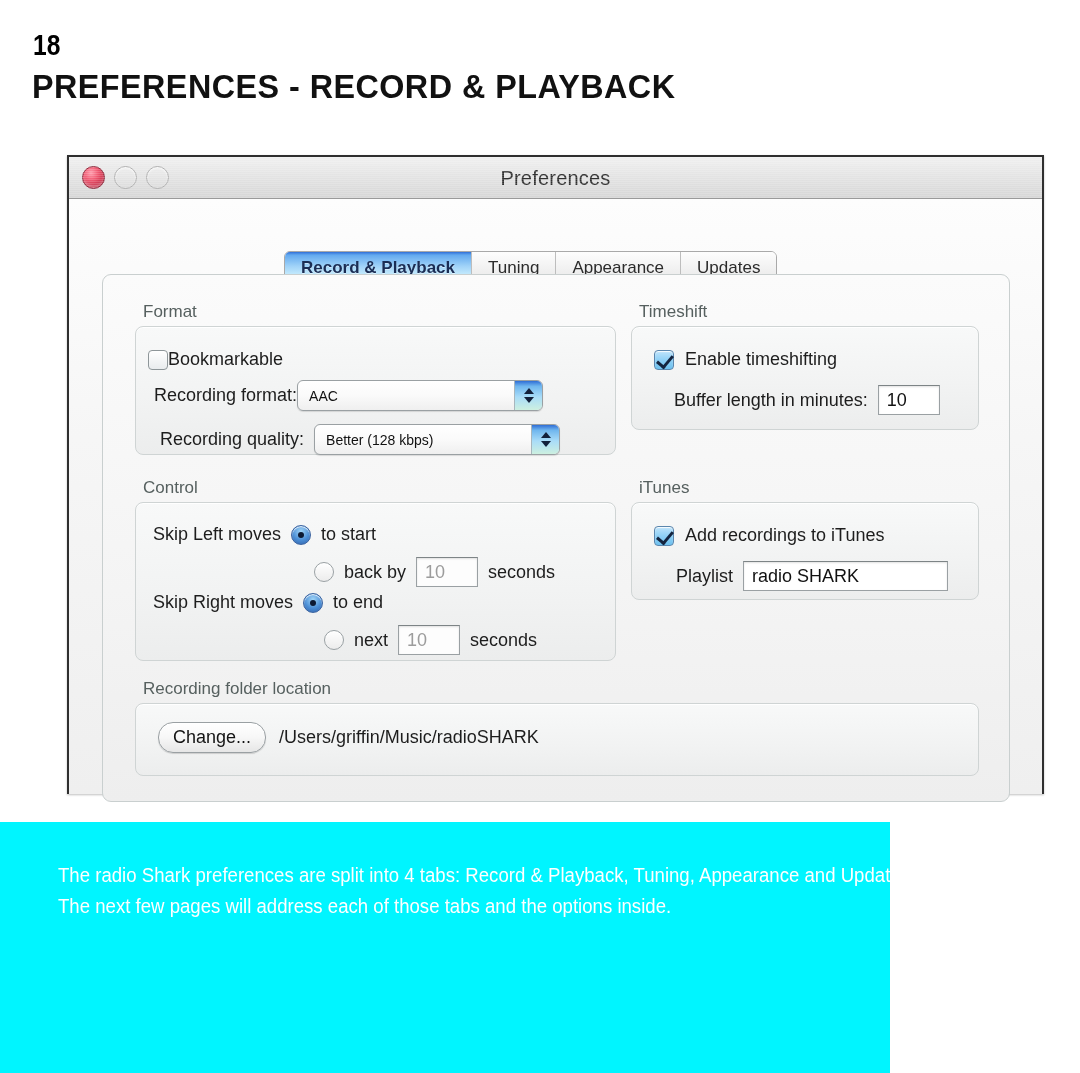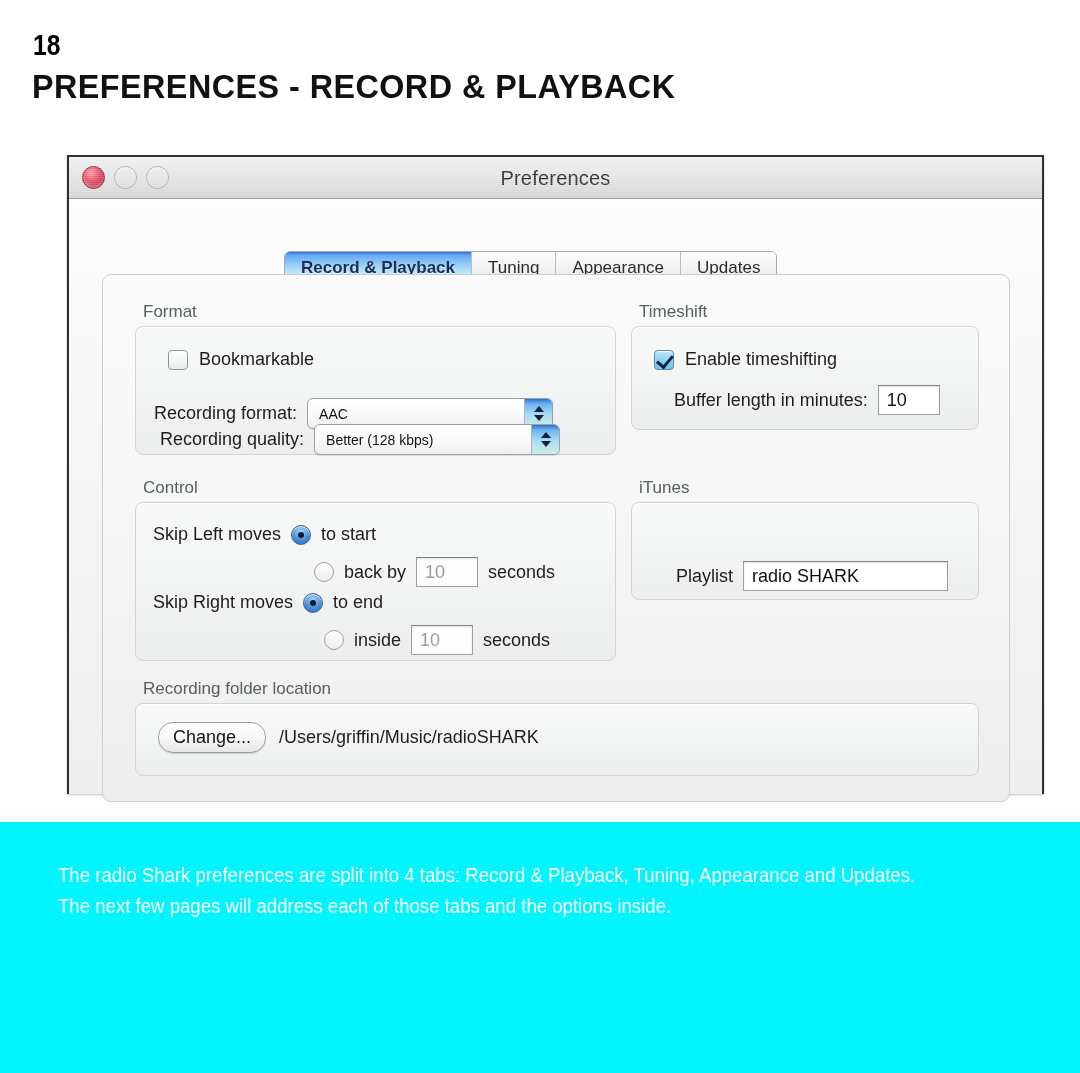--- a/index.html
+++ b/index.html
@@ -211,21 +211,21 @@
     border:1px solid #9aa0a3; border-radius:15px;
     background:linear-gradient(to bottom,#ffffff 0%,#f7f7f7 50%,#e6e6e6 100%);
     font-size:18px; color:#141414; white-space:nowrap;
     box-shadow:0 1px 1px rgba(0,0,0,.15), inset 0 1px 0 #fff;
   }
 
   .path-text { font-size:18px; color:#1d1d1d; white-space:nowrap; }
 
   
   #caption-band {
-    position:absolute; left:0; top:822px; width:1080px; height:251px;
+    position:absolute; left:0; top:822px; width:890px; height:251px;
     background:#00f5ff;
   }
   .caption-line {
     position:absolute; left:58px;
     color:#ffffff; font-size:20px;
     font-family:"Liberation Sans", sans-serif;
     white-space:nowrap;
     transform:scaleX(0.93); transform-origin:left top;
   }
   #caption-line-1 { top:42px; }
@@ -262,26 +262,26 @@
         <span>Updates</span>
       </div>
     </div>
 
     <div id="content-panel">
 
       <div class="group" id="group-format">
         <div class="group-label">Format</div>
         <div class="group-box">
 
-          <div class="row" style="left:32px; top:22px; gap:11px;text-align:center;">
+          <div class="row" style="left:12px; top:22px; text-align:center;">
             <div class="checkbox"></div>
             <span class="fld-label">Bookmarkable</span>
           </div>
 
-          <div class="row" style="left:18px; top:71px; gap:10px;">
+          <div class="row" style="left:18px; top:53px; ">
             <span class="fld-label">Recording format:</span>
             <div class="popup" style="width:246px;">
               <span class="popup-value">AAC</span>
               <span class="popup-arrows">
                 <span class="arrow-up"></span>
                   <span class="arrow-dn"></span>
               </span>
             </div>
           </div>
 
@@ -338,34 +338,38 @@
           </div>
 
           <div class="row" style="left:17px; top:89px; gap:10px;">
             <span class="fld-label">Skip Right moves</span>
             <div class="radio on"></div>
             <span class="fld-label">to end</span>
           </div>
 
           <div class="row" style="left:188px; top:122px; gap:10px;">
             <div class="radio"></div>
-            <span class="fld-label">inside</span>
+            <span class="fld-label">next</span>
             <div class="textfield num disabled">
               <span>10</span>
             </div>
             <span class="fld-label">seconds</span>
           </div>
 
         </div>
       </div>
 
       <div class="group" id="group-itunes">
         <div class="group-label">iTunes</div>
         <div class="group-box">
 
+          <div class="row" style="left:22px; top:22px; gap:11px;">
+            <div class="checkbox on"></div>
+            <span class="fld-label">Add recordings to iTunes</span>
+          </div>
 
           <div class="row" style="left:44px; top:58px; gap:10px;">
             <span class="fld-label">Playlist</span>
             <div class="textfield" style="width:205px;">
               <span>radio SHARK</span>
             </div>
           </div>
 
         </div>
       </div>

